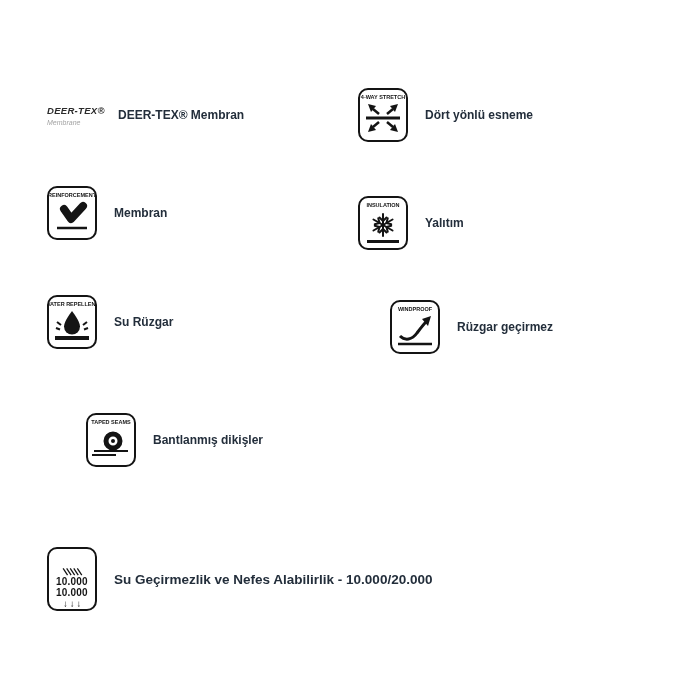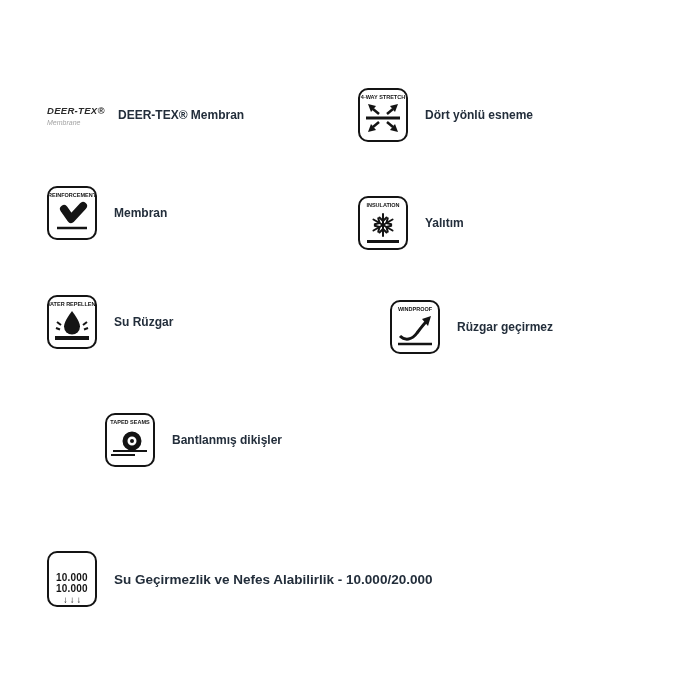--- a/index.html
+++ b/index.html
@@ -14,21 +14,21 @@
     font-weight:700;font-size:12px;color:#232e3b;white-space:nowrap;
     letter-spacing:0px;
   }
   .label.small{font-size:13.5px;}
   .ibox{
     width:50px;height:54px;box-sizing:border-box;flex:0 0 auto;
     border:2px solid #141414;border-radius:10px;background:#fff;
     display:flex;flex-direction:column;align-items:center;
     padding-top:4px;overflow:hidden;
   }
-  .ibox.tall{height:56px;padding-top:18px;}
+  .ibox.tall{height:64px;padding-top:18px;}
   .ititle{
     font-size:5.5px;font-weight:700;color:#141414;line-height:7px;
     white-space:nowrap;letter-spacing:0px;text-align:center;
   }
   .glyph{display:block;margin-top:1px;}
   .logo{width:54px;flex:0 0 auto;text-align:left;font-style:italic;}
   .logo-t{font-size:9.5px;font-weight:800;letter-spacing:0.3px;color:#2b2b2b;white-space:nowrap;}
   .logo-s{font-size:7px;color:#a3a3a3;margin-top:3px;}
   .num-lines{font-size:10px;font-weight:700;color:#141414;line-height:10.5px;text-align:center;letter-spacing:0.2px;margin-top:1px;}
   .dn-arrows{font-size:9.5px;font-weight:700;color:#141414;line-height:10px;letter-spacing:2px;margin-top:1px;text-indent:2px;}
@@ -67,21 +67,21 @@
         <line x1="5" y1="13" x2="9" y2="16" class="st" stroke-width="2"></line>
         <line x1="4" y1="19" x2="8" y2="20.5" class="st" stroke-width="2"></line>
         <line x1="35" y1="13" x2="31" y2="16" class="st" stroke-width="2"></line>
         <line x1="36" y1="19" x2="32" y2="20.5" class="st" stroke-width="2"></line>
         <rect x="3" y="27" width="34" height="4" class="fl"></rect>
       </svg>
     </div>
     <div class="label">Su Rüzgar</div>
   </div>
 
-  <div class="row" style="left:58px;top:413px;padding-left:47px;">
+  <div class="row" style="left:39px;top:413px;padding-left:47px;">
     <div class="ibox">
       <div class="ititle">TAPED SEAMS</div>
       <svg class="glyph" width="40" height="34" viewBox="0 0 40 34">
         <circle cx="22" cy="14" r="7" fill="none" class="st" stroke-width="5"></circle>
         <circle cx="22" cy="14" r="2" class="fl"></circle>
         <line x1="3" y1="24" x2="37" y2="24" class="st" stroke-width="2"></line>
         <line x1="1" y1="28" x2="25" y2="28" class="st" stroke-width="2"></line>
       </svg>
     </div>
     <div class="label">Bantlanmış dikişler</div>

